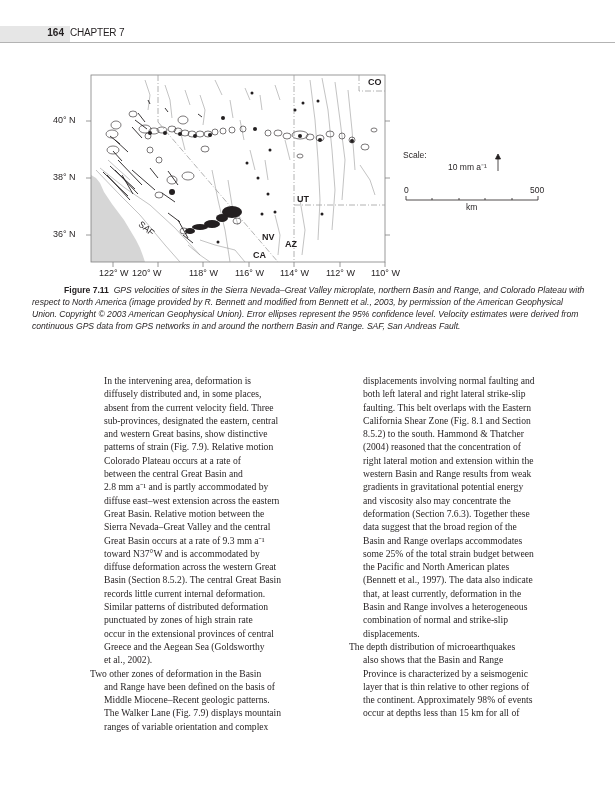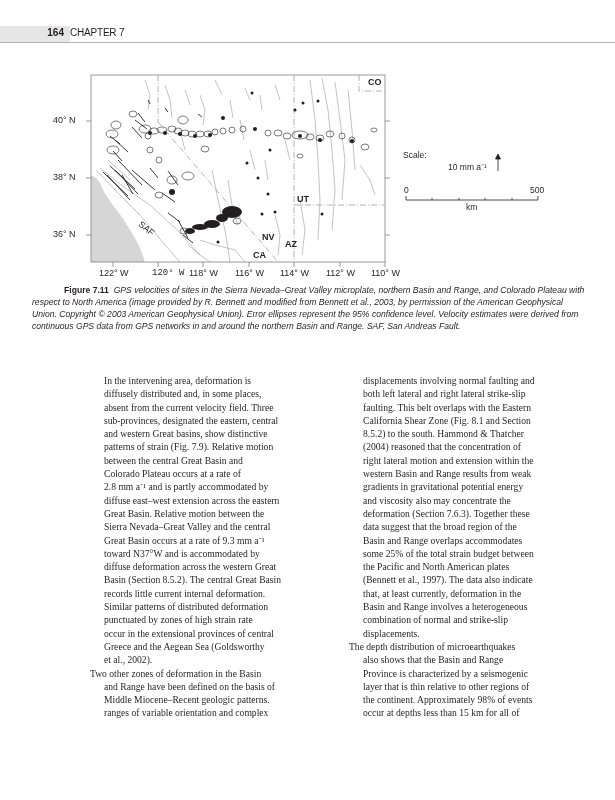--- a/index.html
+++ b/index.html
@@ -212,21 +212,21 @@
       <line x1="512" y1="198" x2="512" y2="200"></line>
       <line x1="538" y1="196" x2="538" y2="200"></line>
     </g>
   </svg>
 
   <span class="axis-label" style="left:53px; top:115px;">40° N</span>
   <span class="axis-label" style="left:53px; top:172px;">38° N</span>
   <span class="axis-label" style="left:53px; top:229px;">36° N</span>
 
   <span class="axis-label" style="left:99px; top:268px;">122° W</span>
-  <span class="axis-label" style="left:152px; top:268px;font-family:Liberation Mono, monospace;">120° W</span>
+  <span class="axis-label" style="left:132px; top:268px;">120° W</span>
   <span class="axis-label" style="left:189px; top:268px;">118° W</span>
   <span class="axis-label" style="left:235px; top:268px;">116° W</span>
   <span class="axis-label" style="left:280px; top:268px;">114° W</span>
   <span class="axis-label" style="left:326px; top:268px;">112° W</span>
   <span class="axis-label" style="left:371px; top:268px;">110° W</span>
 
   <span class="state-label" style="left:368px; top:77px;">CO</span>
   <span class="state-label" style="left:297px; top:194px;">UT</span>
   <span class="state-label" style="left:262px; top:232px;">NV</span>
   <span class="state-label" style="left:285px; top:239px;">AZ</span>
@@ -245,39 +245,40 @@
   <span class="fig-text">GPS velocities of sites in the Sierra Nevada–Great Valley microplate, northern Basin and Range, and Colorado Plateau with respect to North America (image provided by R. Bennett and modified from Bennett et al., 2003, by permission of the American Geophysical Union. Copyright © 2003 American Geophysical Union). Error ellipses represent the 95% confidence level. Velocity estimates were derived from continuous GPS data from GPS networks in and around the northern Basin and Range. SAF, San Andreas Fault.</span>
 </div>
 
 <div class="col col-left" id="col-left">
     <span class="line">In the intervening area, deformation is</span>
     <span class="line">diffusely distributed and, in some places,</span>
     <span class="line">absent from the current velocity field. Three</span>
     <span class="line">sub-provinces, designated the eastern, central</span>
     <span class="line">and western Great basins, show distinctive</span>
     <span class="line">patterns of strain (Fig. 7.9). Relative motion</span>
+    <span class="line">Colorado Plateau occurs at a rate of</span>
     <span class="line">between the central Great Basin and</span>
-    <span class="line">Colorado Plateau occurs at a rate of</span>
     <span class="line">2.8 mm a⁻¹ and is partly accommodated by</span>
     <span class="line">diffuse east–west extension across the eastern</span>
     <span class="line">Great Basin. Relative motion between the</span>
     <span class="line">Sierra Nevada–Great Valley and the central</span>
     <span class="line">Great Basin occurs at a rate of 9.3 mm a⁻¹</span>
     <span class="line">toward N37°W and is accommodated by</span>
     <span class="line">diffuse deformation across the western Great</span>
     <span class="line">Basin (Section 8.5.2). The central Great Basin</span>
     <span class="line">records little current internal deformation.</span>
     <span class="line">Similar patterns of distributed deformation</span>
     <span class="line">punctuated by zones of high strain rate</span>
     <span class="line">occur in the extensional provinces of central</span>
     <span class="line">Greece and the Aegean Sea (Goldsworthy</span>
     <span class="line">et al., 2002).</span>
     <span class="line first">Two other zones of deformation in the Basin</span>
     <span class="line">and Range have been defined on the basis of</span>
     <span class="line">Middle Miocene–Recent geologic patterns.</span>
+    <span class="line">The Walker Lane (Fig. 7.9) displays mountain</span>
     <span class="line">ranges of variable orientation and complex</span>
   </div>
 
 <div class="col col-right" id="col-right">
     <span class="line">displacements involving normal faulting and</span>
     <span class="line">both left lateral and right lateral strike-slip</span>
     <span class="line">faulting. This belt overlaps with the Eastern</span>
     <span class="line">California Shear Zone (Fig. 8.1 and Section</span>
     <span class="line">8.5.2) to the south. Hammond &amp; Thatcher</span>
     <span class="line">(2004) reasoned that the concentration of</span>

